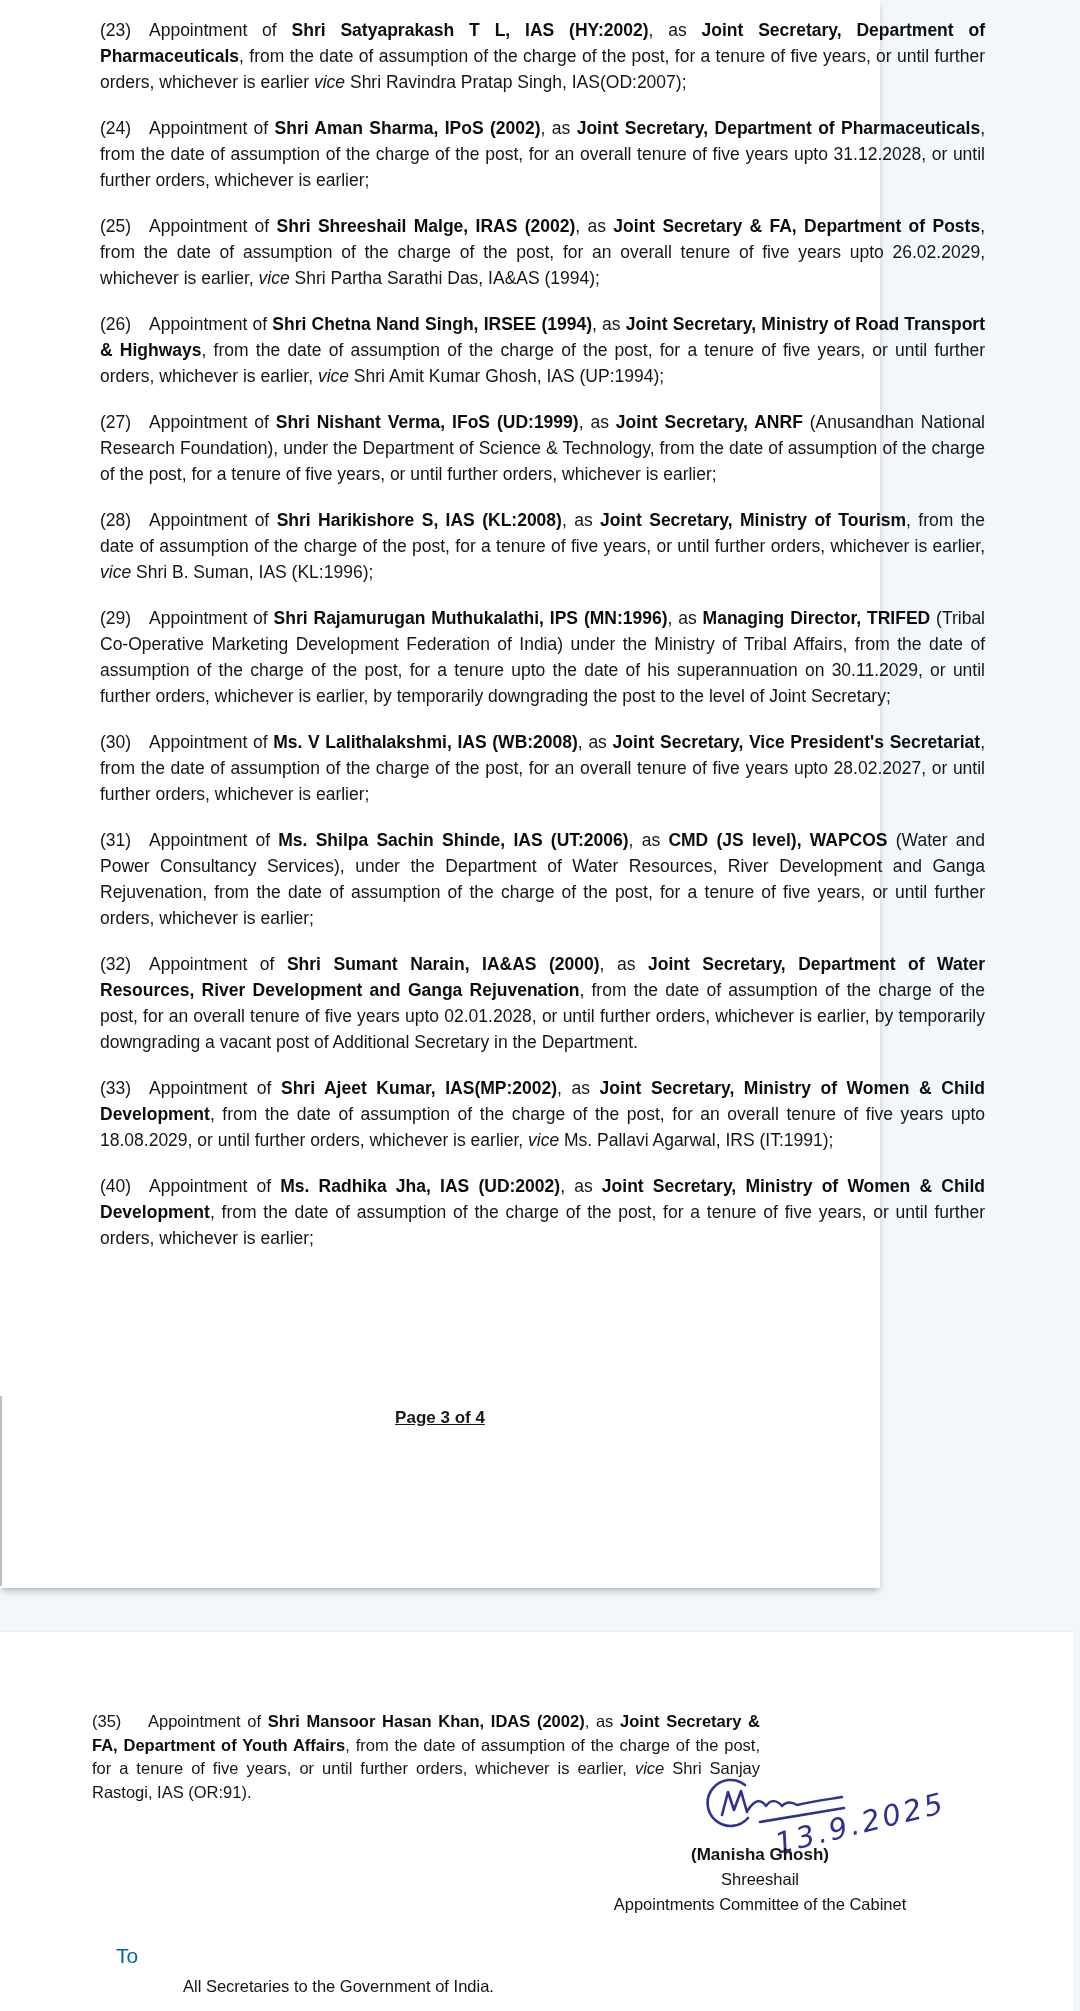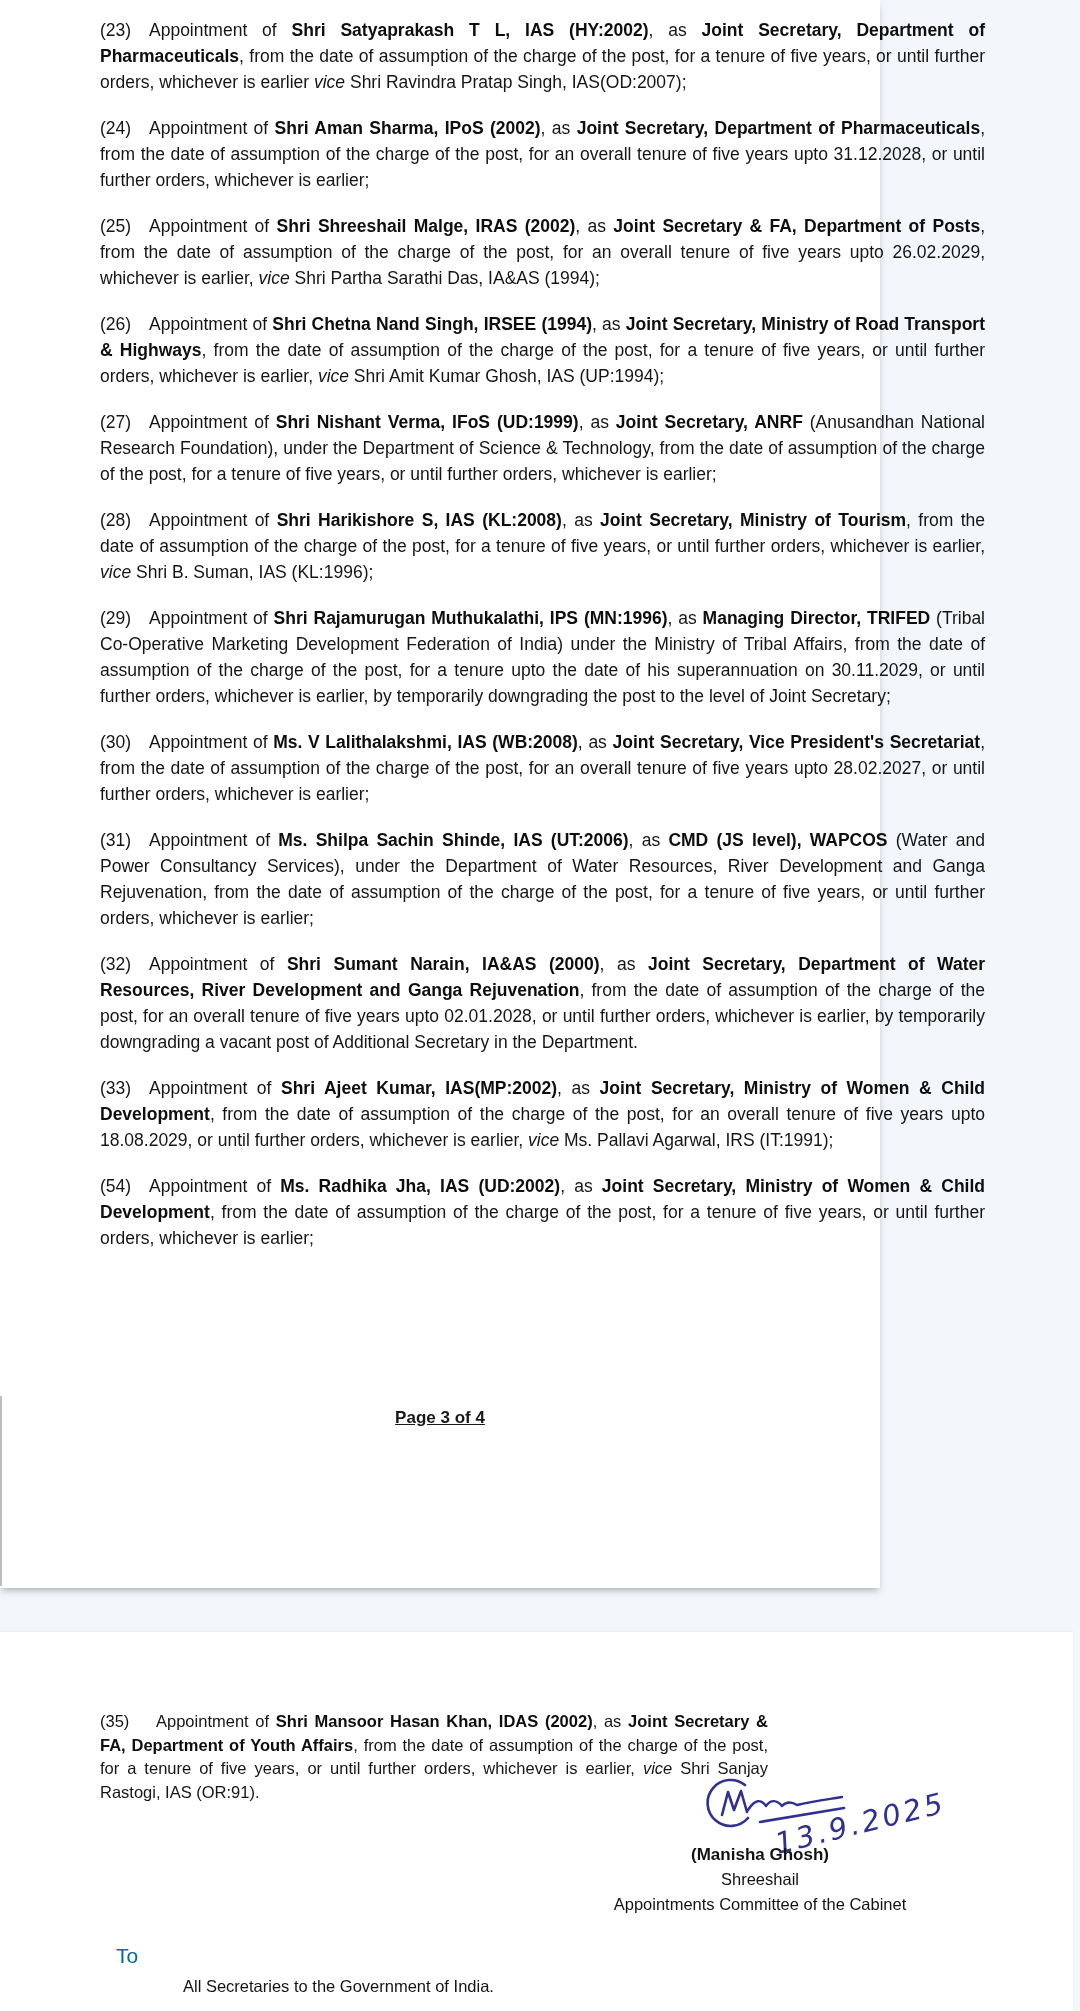--- a/index.html
+++ b/index.html
@@ -61,21 +61,21 @@
     text-align: center;
     font-size: 17px;
     font-weight: 700;
     color: #181818;
     text-decoration: underline;
   }
   
   .p2-content {
     position: absolute;
     top: 78px;
-    left: 100px;
+    left: 92px;
     width: 668px;
   }
   .p2-content .para {
     font-size: 16.5px;
     line-height: 23.5px;
     margin: 0;
   }
   .p2-content .para .para-num { width: 56px; }
   .signature-svg {
     position: absolute;
@@ -129,21 +129,21 @@
         <p class="para"><span class="para-num">(24)</span><span>Appointment of </span><span class="b">Shri Aman Sharma, IPoS (2002)</span><span>, as </span><span class="b">Joint Secretary, Department of Pharmaceuticals</span><span>, from the date of assumption of the charge of the post, for an overall tenure of five years upto 31.12.2028, or until further orders, whichever is earlier;</span></p>
         <p class="para"><span class="para-num">(25)</span><span>Appointment of </span><span class="b">Shri Shreeshail Malge, IRAS (2002)</span><span>, as </span><span class="b">Joint Secretary &amp; FA, Department of Posts</span><span>, from the date of assumption of the charge of the post, for an overall tenure of five years upto 26.02.2029, whichever is earlier, </span><span class="i">vice</span><span> Shri Partha Sarathi Das, IA&amp;AS (1994);</span></p>
         <p class="para"><span class="para-num">(26)</span><span>Appointment of </span><span class="b">Shri Chetna Nand Singh, IRSEE (1994)</span><span>, as </span><span class="b">Joint Secretary, Ministry of Road Transport &amp; Highways</span><span>, from the date of assumption of the charge of the post, for a tenure of five years, or until further orders, whichever is earlier, </span><span class="i">vice</span><span> Shri Amit Kumar Ghosh, IAS (UP:1994);</span></p>
         <p class="para"><span class="para-num">(27)</span><span>Appointment of </span><span class="b">Shri Nishant Verma, IFoS (UD:1999)</span><span>, as </span><span class="b">Joint Secretary, ANRF</span><span> (Anusandhan National Research Foundation), under the Department of Science &amp; Technology, from the date of assumption of the charge of the post, for a tenure of five years, or until further orders, whichever is earlier;</span></p>
         <p class="para"><span class="para-num">(28)</span><span>Appointment of </span><span class="b">Shri Harikishore S, IAS (KL:2008)</span><span>, as </span><span class="b">Joint Secretary, Ministry of Tourism</span><span>, from the date of assumption of the charge of the post, for a tenure of five years, or until further orders, whichever is earlier, </span><span class="i">vice</span><span> Shri B. Suman, IAS (KL:1996);</span></p>
         <p class="para"><span class="para-num">(29)</span><span>Appointment of </span><span class="b">Shri Rajamurugan Muthukalathi, IPS (MN:1996)</span><span>, as </span><span class="b">Managing Director, TRIFED</span><span> (Tribal Co-Operative Marketing Development Federation of India) under the Ministry of Tribal Affairs, from the date of assumption of the charge of the post, for a tenure upto the date of his superannuation on 30.11.2029, or until further orders, whichever is earlier, by temporarily downgrading the post to the level of Joint Secretary;</span></p>
         <p class="para"><span class="para-num">(30)</span><span>Appointment of </span><span class="b">Ms. V Lalithalakshmi, IAS (WB:2008)</span><span>, as </span><span class="b">Joint Secretary, Vice President's Secretariat</span><span>, from the date of assumption of the charge of the post, for an overall tenure of five years upto 28.02.2027, or until further orders, whichever is earlier;</span></p>
         <p class="para"><span class="para-num">(31)</span><span>Appointment of </span><span class="b">Ms. Shilpa Sachin Shinde, IAS (UT:2006)</span><span>, as </span><span class="b">CMD (JS level), WAPCOS</span><span> (Water and Power Consultancy Services), under the Department of Water Resources, River Development and Ganga Rejuvenation, from the date of assumption of the charge of the post, for a tenure of five years, or until further orders, whichever is earlier;</span></p>
         <p class="para"><span class="para-num">(32)</span><span>Appointment of </span><span class="b">Shri Sumant Narain, IA&amp;AS (2000)</span><span>, as </span><span class="b">Joint Secretary, Department of Water Resources, River Development and Ganga Rejuvenation</span><span>, from the date of assumption of the charge of the post, for an overall tenure of five years upto 02.01.2028, or until further orders, whichever is earlier, by temporarily downgrading a vacant post of Additional Secretary in the Department.</span></p>
         <p class="para"><span class="para-num">(33)</span><span>Appointment of </span><span class="b">Shri Ajeet Kumar, IAS(MP:2002)</span><span>, as </span><span class="b">Joint Secretary, Ministry of Women &amp; Child Development</span><span>, from the date of assumption of the charge of the post, for an overall tenure of five years upto 18.08.2029, or until further orders, whichever is earlier, </span><span class="i">vice</span><span> Ms. Pallavi Agarwal, IRS (IT:1991);</span></p>
-        <p class="para"><span class="para-num">(54)</span><span>Appointment of </span><span class="b">Ms. Radhika Jha, IAS (UD:2002)</span><span>, as </span><span class="b">Joint Secretary, Ministry of Women &amp; Child Development</span><span>, from the date of assumption of the charge of the post, for a tenure of five years, or until further orders, whichever is earlier;</span></p>
+        <p class="para"><span class="para-num">(40)</span><span>Appointment of </span><span class="b">Ms. Radhika Jha, IAS (UD:2002)</span><span>, as </span><span class="b">Joint Secretary, Ministry of Women &amp; Child Development</span><span>, from the date of assumption of the charge of the post, for a tenure of five years, or until further orders, whichever is earlier;</span></p>
       </div>
     <div class="page-footer">Page 3 of 4</div>
     <div class="scan-artifact"></div>
   </div>
 
   <div class="page page2">
     <div class="p2-content">
         <p class="para"><span class="para-num">(35)</span><span>Appointment of </span><span class="b">Shri Mansoor Hasan Khan, IDAS (2002)</span><span>, as </span><span class="b">Joint Secretary &amp; FA, Department of Youth Affairs</span><span>, from the date of assumption of the charge of the post, for a tenure of five years, or until further orders, whichever is earlier, </span><span class="i">vice</span><span> Shri Sanjay Rastogi, IAS (OR:91).</span></p>
       </div>
 

